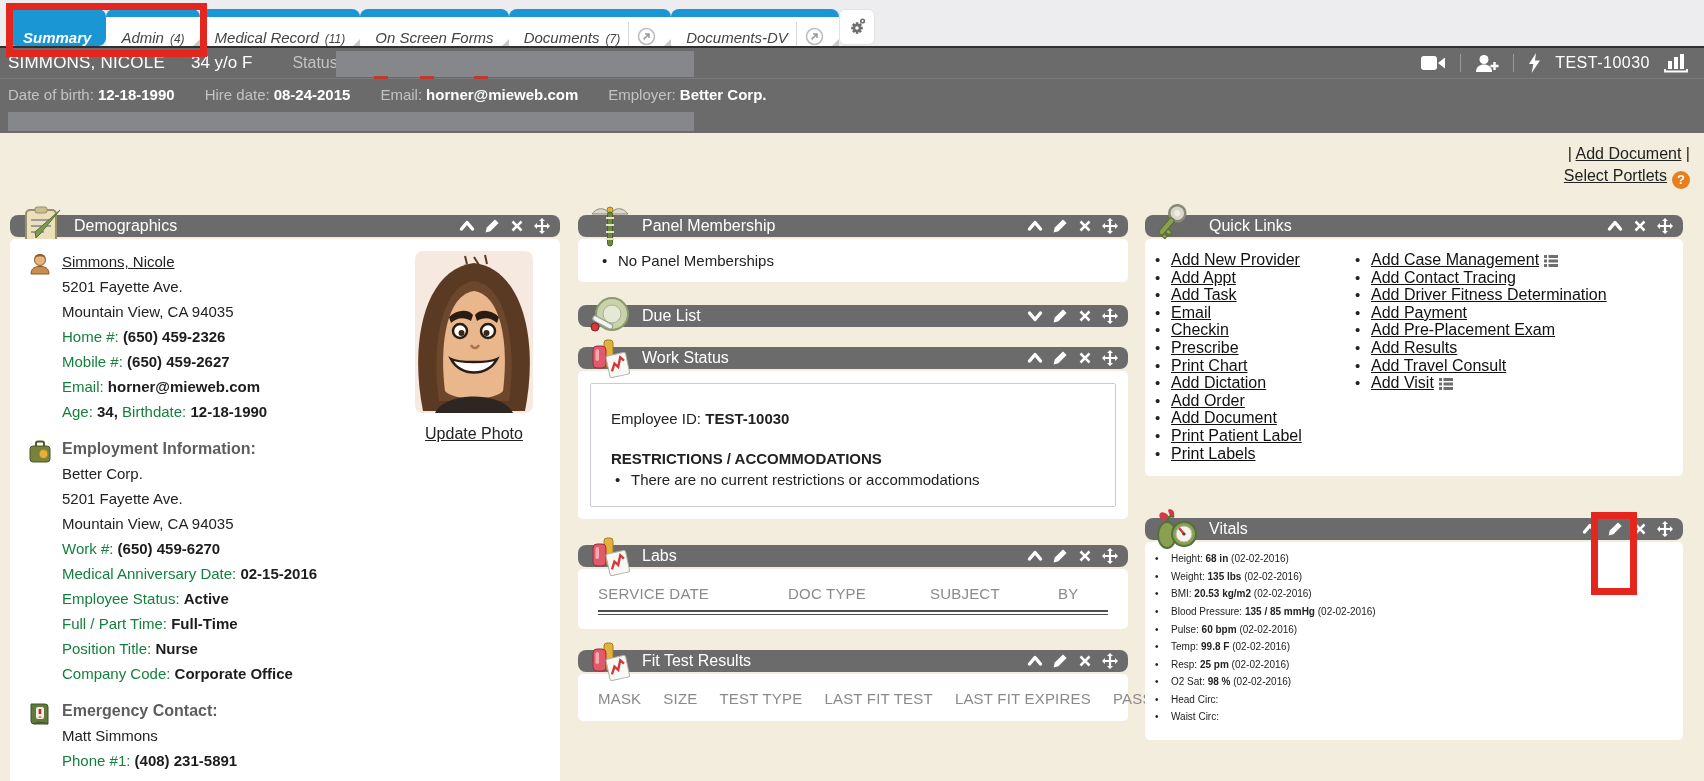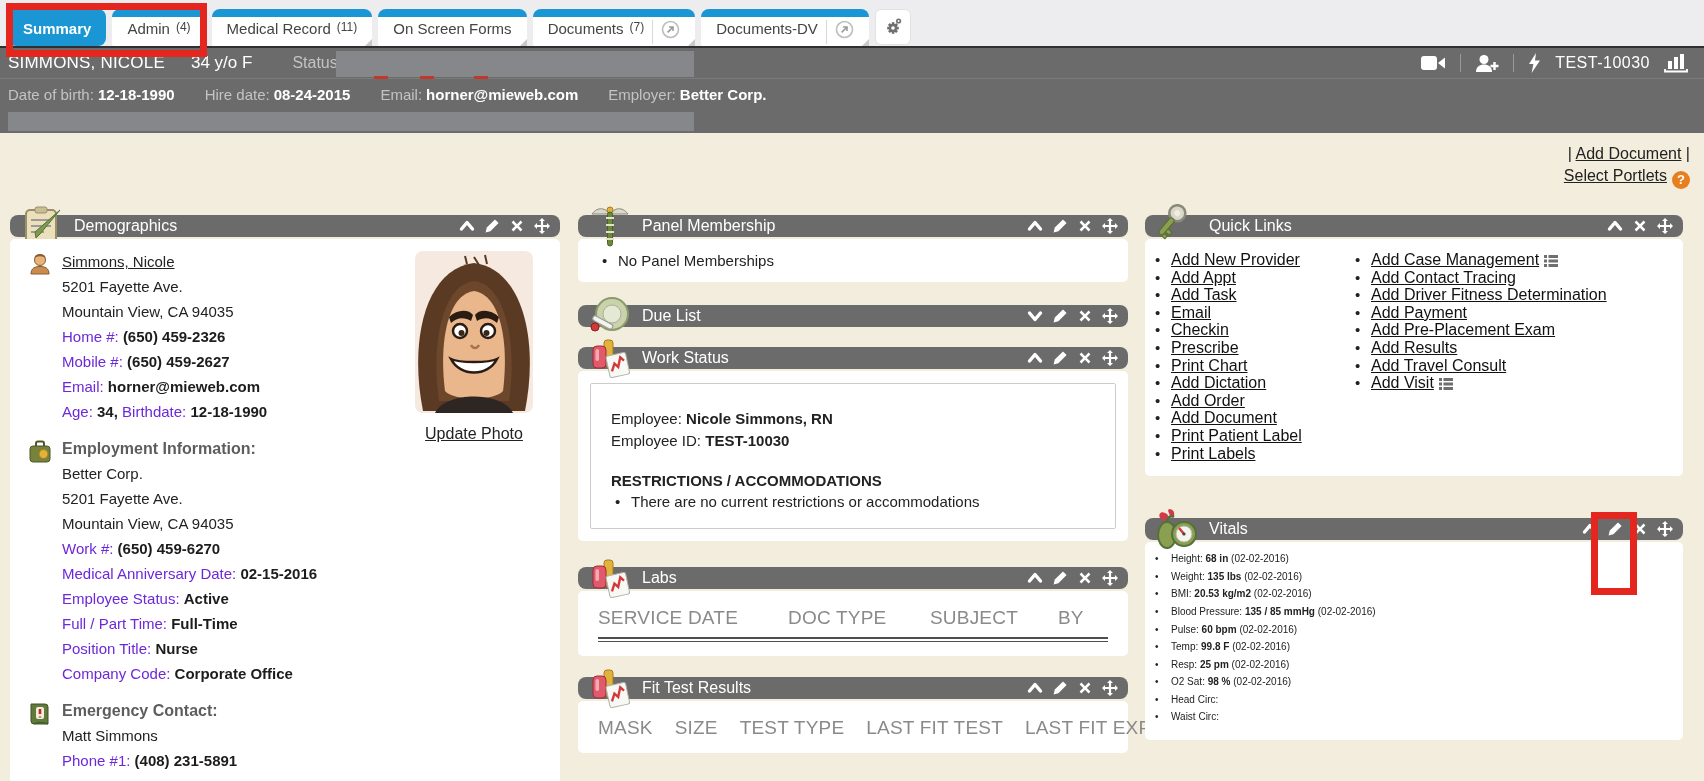--- a/index.html
+++ b/index.html
@@ -10,24 +10,24 @@
     overflow: hidden;
     background: #f3eddd;
     color:#222;
   }
   
   .tabbar {
     position:absolute; top:0; left:0; width:1704px; height:46px;
     background:#ededf0; display:flex; align-items:flex-end; padding:0 0 0 8px;
   }
   .tab {
-    position:relative; height:37px; margin-right:6px; padding:11px 15px 0 15px;
+    position:relative; height:37px; margin-right:0; padding:11px 15px 0 15px;
     background:linear-gradient(#1a96d4 0 8px, #ffffff 8px);
     border-radius:8px 8px 2px 2px; font-size:15px; color:#444;
-    white-space:nowrap; display:flex; align-items:flex-start; gap:6px; cursor:pointer;
+    white-space:nowrap; display:flex; align-items:flex-end; gap:6px; cursor:pointer;font-style:italic;
   }
   .tab:after {
     content:""; position:absolute; right:0; bottom:0;
     border-style:solid; border-width:0 0 7px 7px;
     border-color:transparent transparent #c9c9c9 transparent;
   }
   .tab.active {
     background:#1a96d4; color:#fff; font-weight:bold; border-radius:8px;
   }
   .tab.active:after { display:none; }
@@ -77,21 +77,21 @@
           display:flex; align-items:center; padding:0 10px 0 64px; color:#fff; font-size:16px; }
   .pic { position:absolute; left:10px; top:-11px; width:44px; height:44px; }
   .ptools { margin-left:auto; display:flex; gap:9px; align-items:center; }
   .ptools svg { width:16px; height:16px; cursor:pointer; display:block; }
   .pbody { background:#fff; border-radius:5px; margin-top:2px; font-size:15px; }
   
   .demo-body { position:relative; padding:10px 14px 16px 8px; min-height:600px; }
   .dgroup { display:flex; margin-bottom:12px; }
   .dicon { width:44px; padding:3px 0 0 10px; flex:none; }
   .dtext { flex:1; line-height:25px; color:#222; }
-  .dtext .lbl { color:#6d28d9; }
+  .dtext .lbl { color:#15803d; }
   .dtext .val { font-weight:bold; color:#1c1c1c; }
   .dtext .ghead { font-weight:bold; color:#5d5d5d; font-size:16px; }
   .namelink { color:#222; text-decoration:underline; cursor:pointer; }
   .photo { position:absolute; left:405px; top:12px; width:118px; height:162px;
            border-radius:8px; overflow:hidden; }
   .updphoto { position:absolute; left:392px; top:186px; width:144px; text-align:center; }
   .updphoto a { color:#222; text-decoration:underline; cursor:pointer; font-size:16px; }
   
   ul.blist { list-style:none; }
   ul.blist li { position:relative; padding-left:20px; }
@@ -99,21 +99,21 @@
   
   .pm-body { padding:13px 10px 13px 20px; }
   
   .ws-body { padding:12px; }
   .ws-inner { border:1px solid #ccc; border-radius:2px; padding:24px 20px 18px 20px; }
   .ws-inner .row { line-height:22px; }
   .ws-inner b { font-weight:bold; }
   .ws-head { font-weight:bold; margin-top:20px; margin-bottom:4px; }
   
   .tbl-body { padding:16px 20px 14px 20px; }
-  .tbl-cols { display:flex; color:#8a8a8a; font-size:19px; letter-spacing:.2px; }
+  .tbl-cols { display:flex; color:#8a8a8a; font-size:15px; letter-spacing:.2px; }
   .dblrule { margin-top:8px; height:5px; border-top:2px solid #4e4e4e; border-bottom:1px solid #4e4e4e; }
   .labs-cols span:nth-child(1){ width:190px; }
   .labs-cols span:nth-child(2){ width:142px; }
   .labs-cols span:nth-child(3){ width:128px; }
   .fit-cols span { margin-right:22px; white-space:nowrap; }
   
   .ql-body { display:flex; padding:12px 6px 14px 6px; }
   .ql-colL { width:200px; }
   .ql-colR { flex:1; }
   .ql-body li { line-height:17.6px; padding-left:18px; margin-bottom:0; white-space:nowrap; }
@@ -421,21 +421,20 @@
         <svg viewBox="0 0 16 16">
             <path d="M2.6 4.4 L4.4 2.6 L8 6.2 L11.6 2.6 L13.4 4.4 L9.8 8 L13.4 11.6 L11.6 13.4 L8 9.8 L4.4 13.4 L2.6 11.6 L6.2 8 Z" fill="#fff"></path>
           </svg>
         <svg viewBox="0 0 16 16">
             <path d="M8 0 L11 3 H9.1 V6.9 H13 V5 L16 8 L13 11 V9.1 H9.1 V13 H11 L8 16 L5 13 H6.9 V9.1 H3 V11 L0 8 L3 5 V6.9 H6.9 V3 H5 Z" fill="#fff"></path>
           </svg>
       </span>
     </div>
     <div class="pbody ws-body">
       <div class="ws-inner">
-        <div class="row"><span>Employee:</span> <b>Nicole Simmons, RN</b></div>
         <div class="row"><span>Employee ID:</span> <b>TEST-10030</b></div>
         <div class="ws-head">RESTRICTIONS / ACCOMMODATIONS</div>
         <ul class="blist">
             <li>There are no current restrictions or accommodations</li>
           </ul>
       </div>
     </div>
   </div>
 
   <div class="portlet" style="margin-top:26px">

